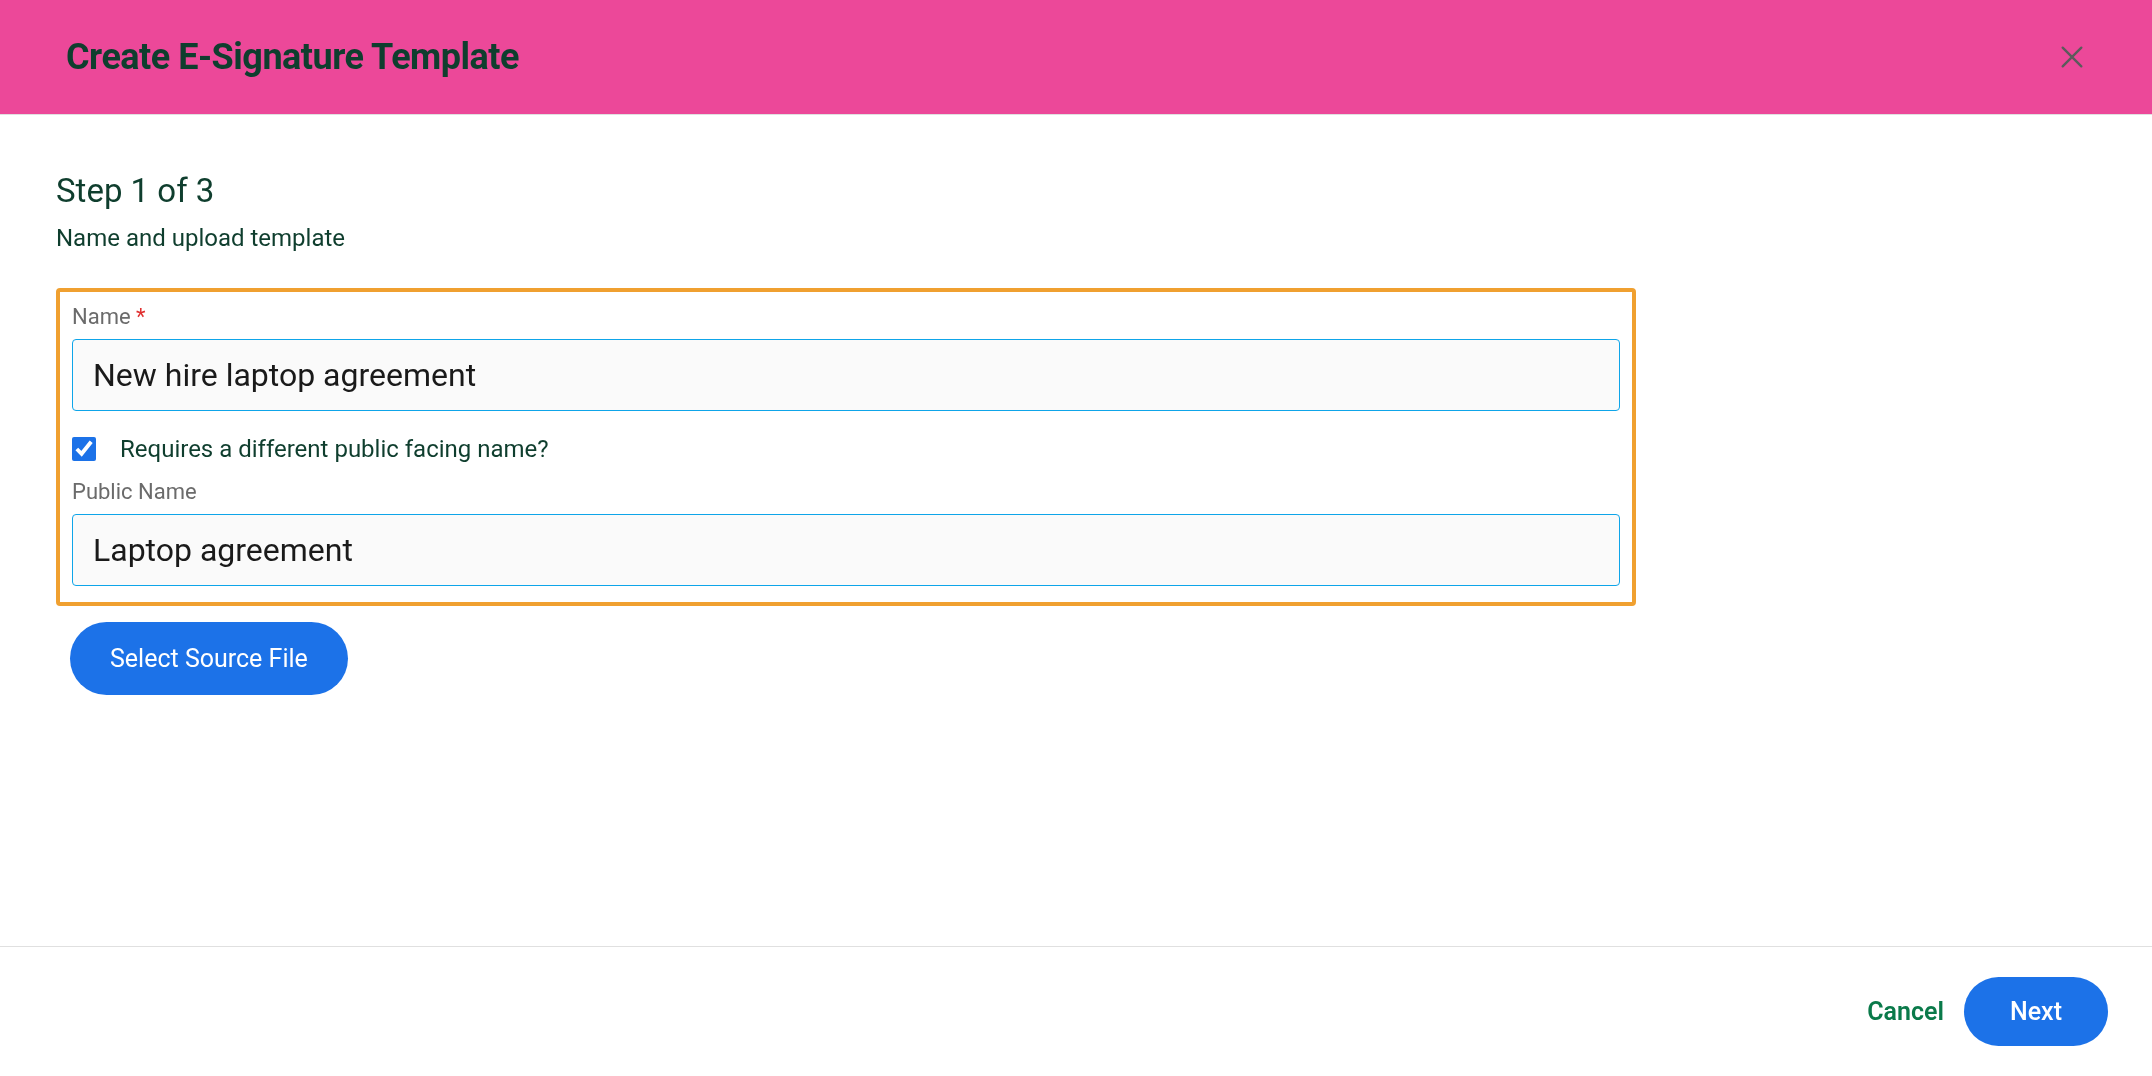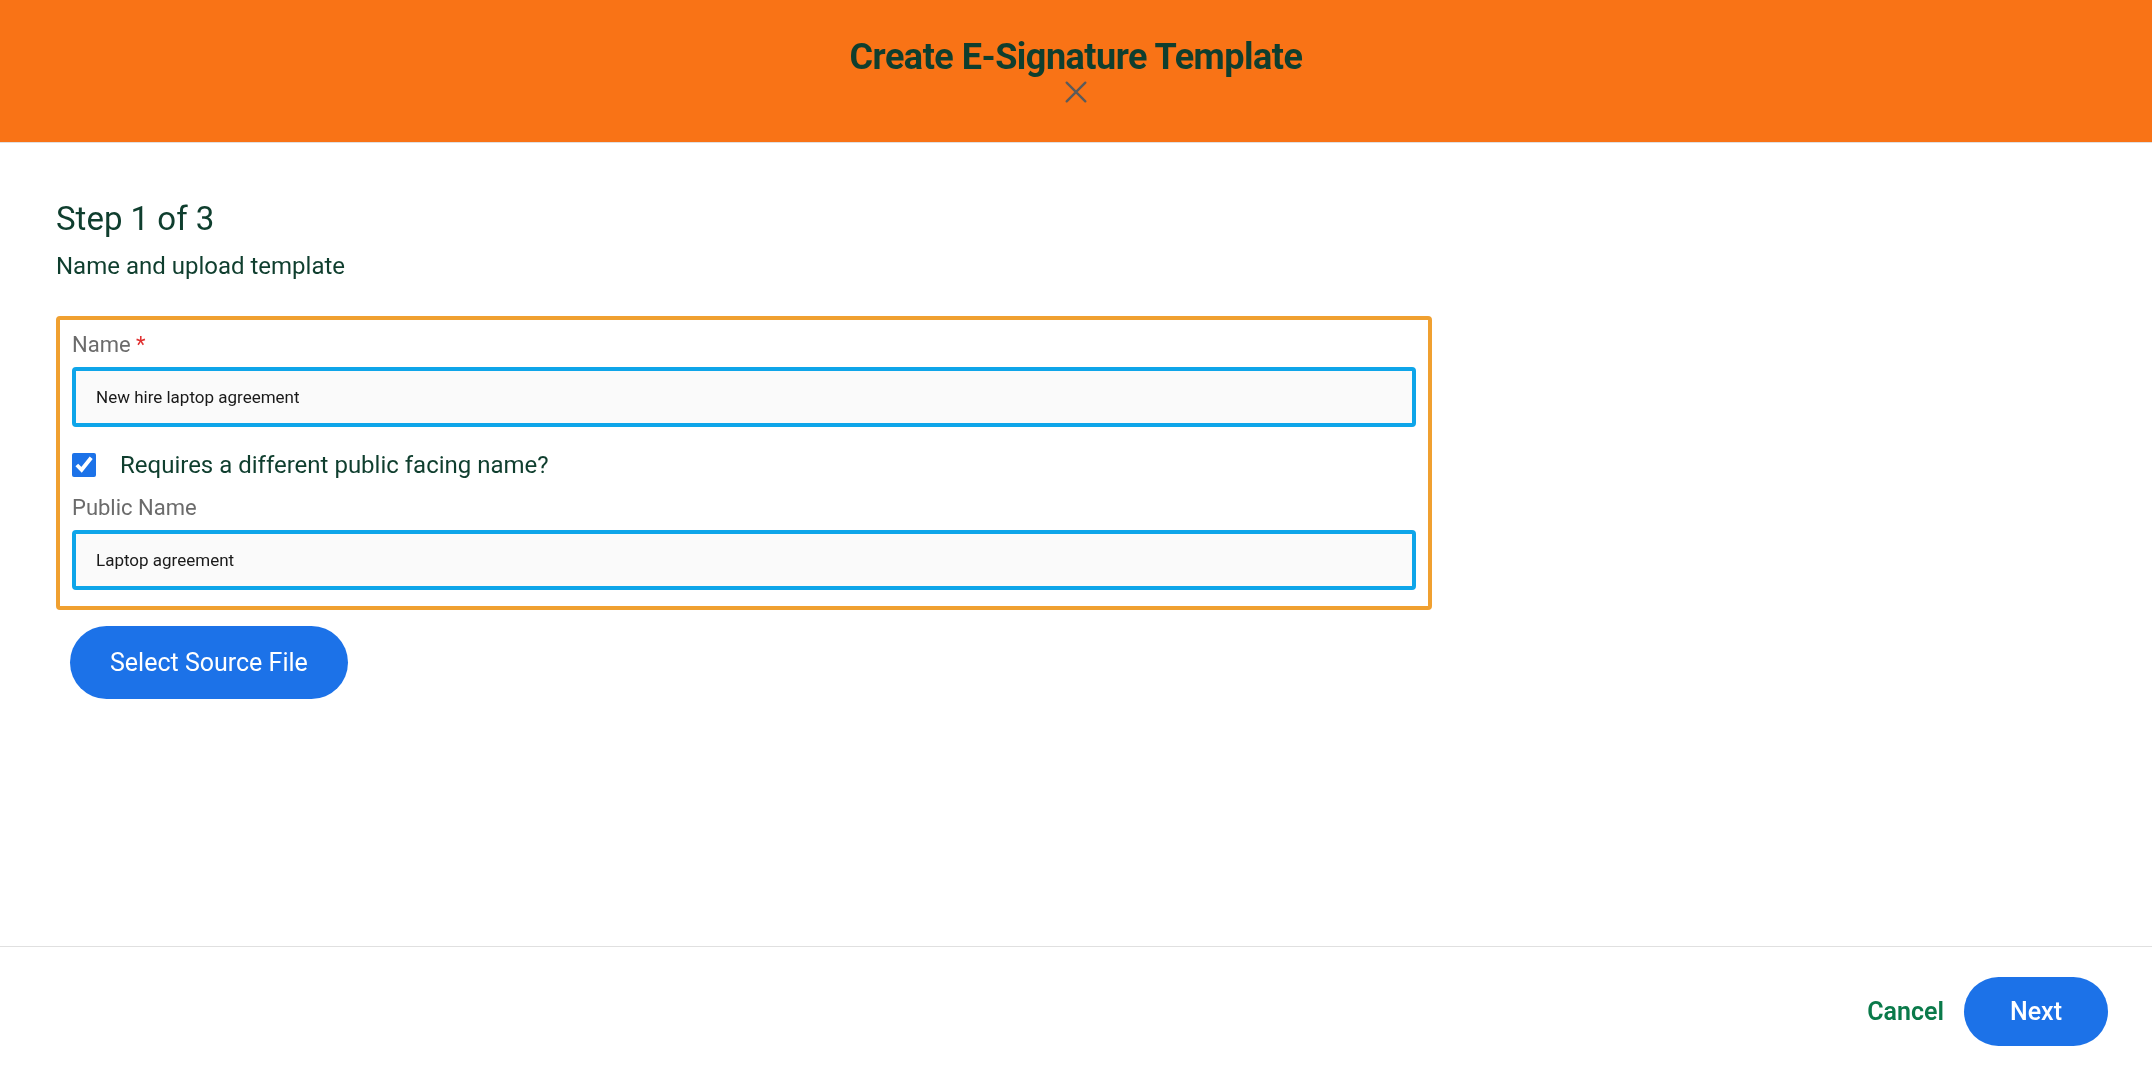--- a/index.html
+++ b/index.html
@@ -15,23 +15,22 @@
       width: 2152px;
       height: 1076px;
       overflow: hidden;
     }
 
     .header {
       display: flex;
       justify-content: space-between;
       align-items: center;
       padding: 36px 66px;
-      background: #f97316;
+      background: #ec4899;
       border-bottom: 1px solid #e0e0e0;
-      flex-direction: column;
     }
 
     .header-title {
       font-size: 36px;
       font-weight: 700;
       color: #0f3e2e;
       letter-spacing: -0.5px;
     }
 
     .close-icon {
@@ -66,40 +65,40 @@
       font-size: 24px;
       font-weight: 400;
       color: #0f3e2e;
       margin-bottom: 36px;
     }
 
     .highlight-box {
       border: 4px solid #f0a030;
       border-radius: 4px;
       padding: 12px 12px 16px 12px;
-      width: 1376px;
+      width: 1580px;
       margin-bottom: 16px;
     }
 
     .field-label {
       font-size: 22px;
       color: #6b6b6b;
       margin-bottom: 10px;
       display: block;
     }
 
     .required-asterisk {
       color: #e03030;
     }
 
     .text-input {
       width: 100%;
       padding: 16px 20px;
-      font-size: 17px;
-      border: 4px solid #0ea5e9;
+      font-size: 32px;
+      border: 1px solid #0ea5e9;
       border-radius: 4px;
       background: #fafafa;
       color: #1a1a1a;
       font-family: inherit;
       margin-bottom: 24px;
     }
 
     .text-input:last-child {
       margin-bottom: 0;
     }

